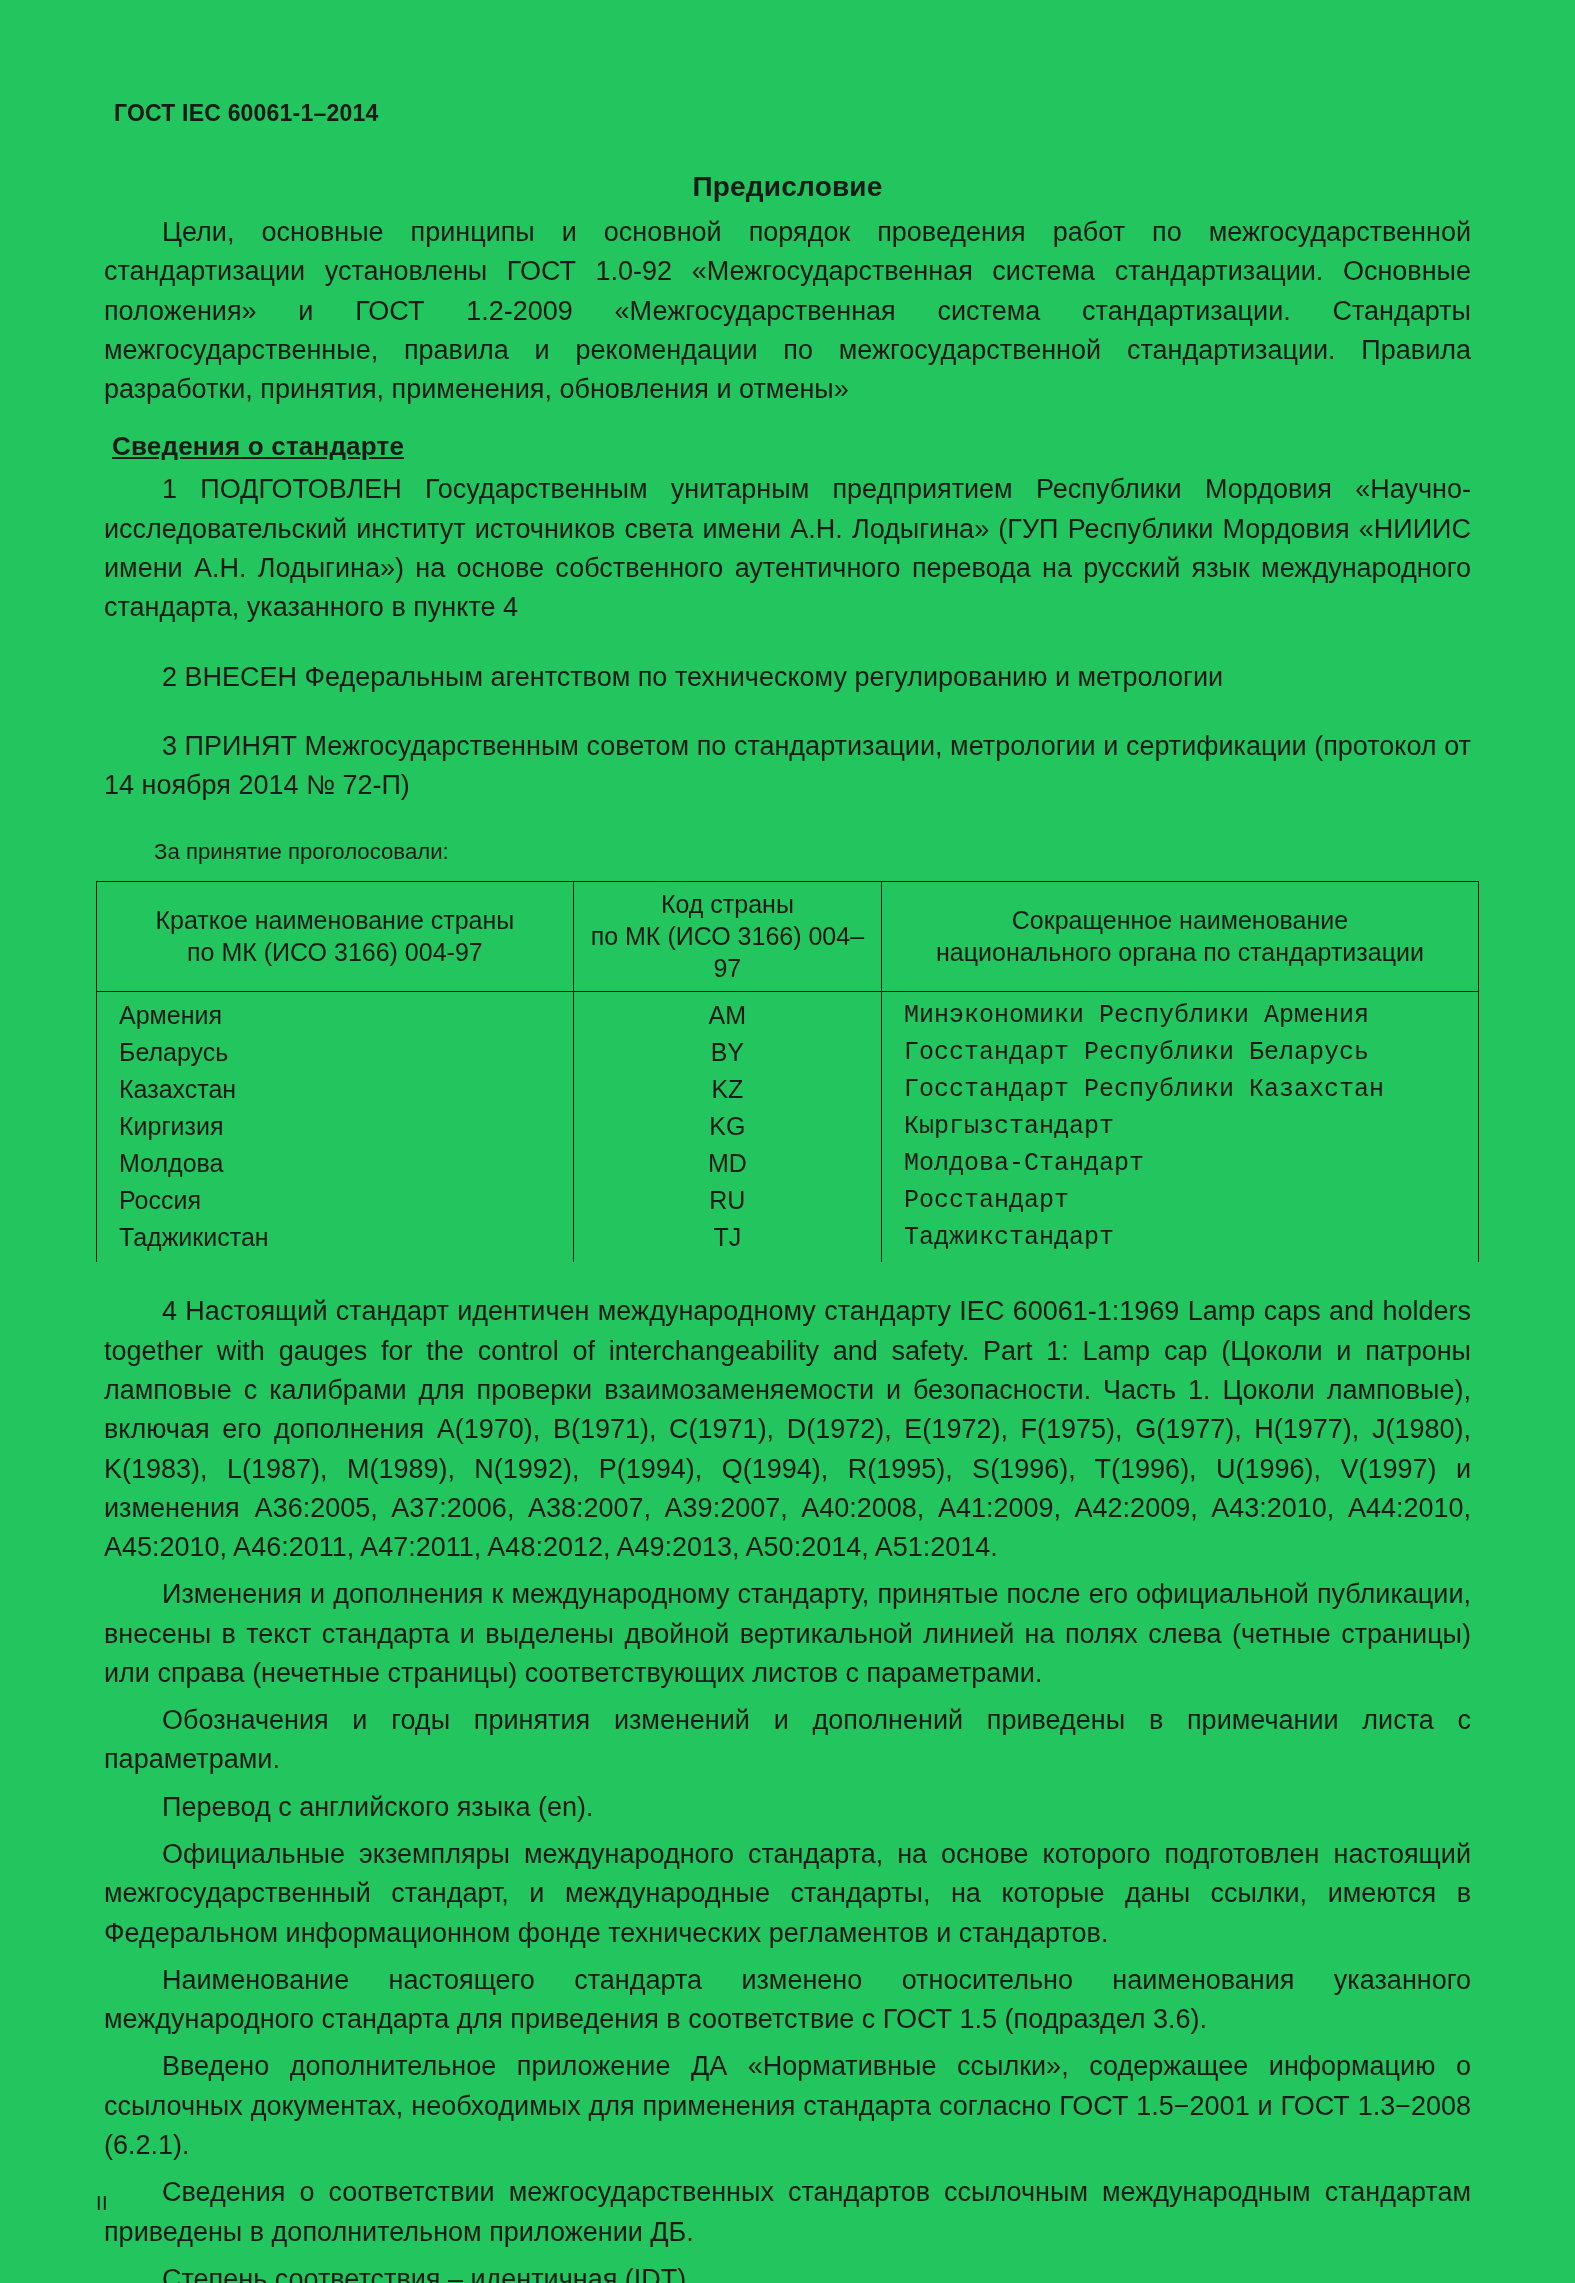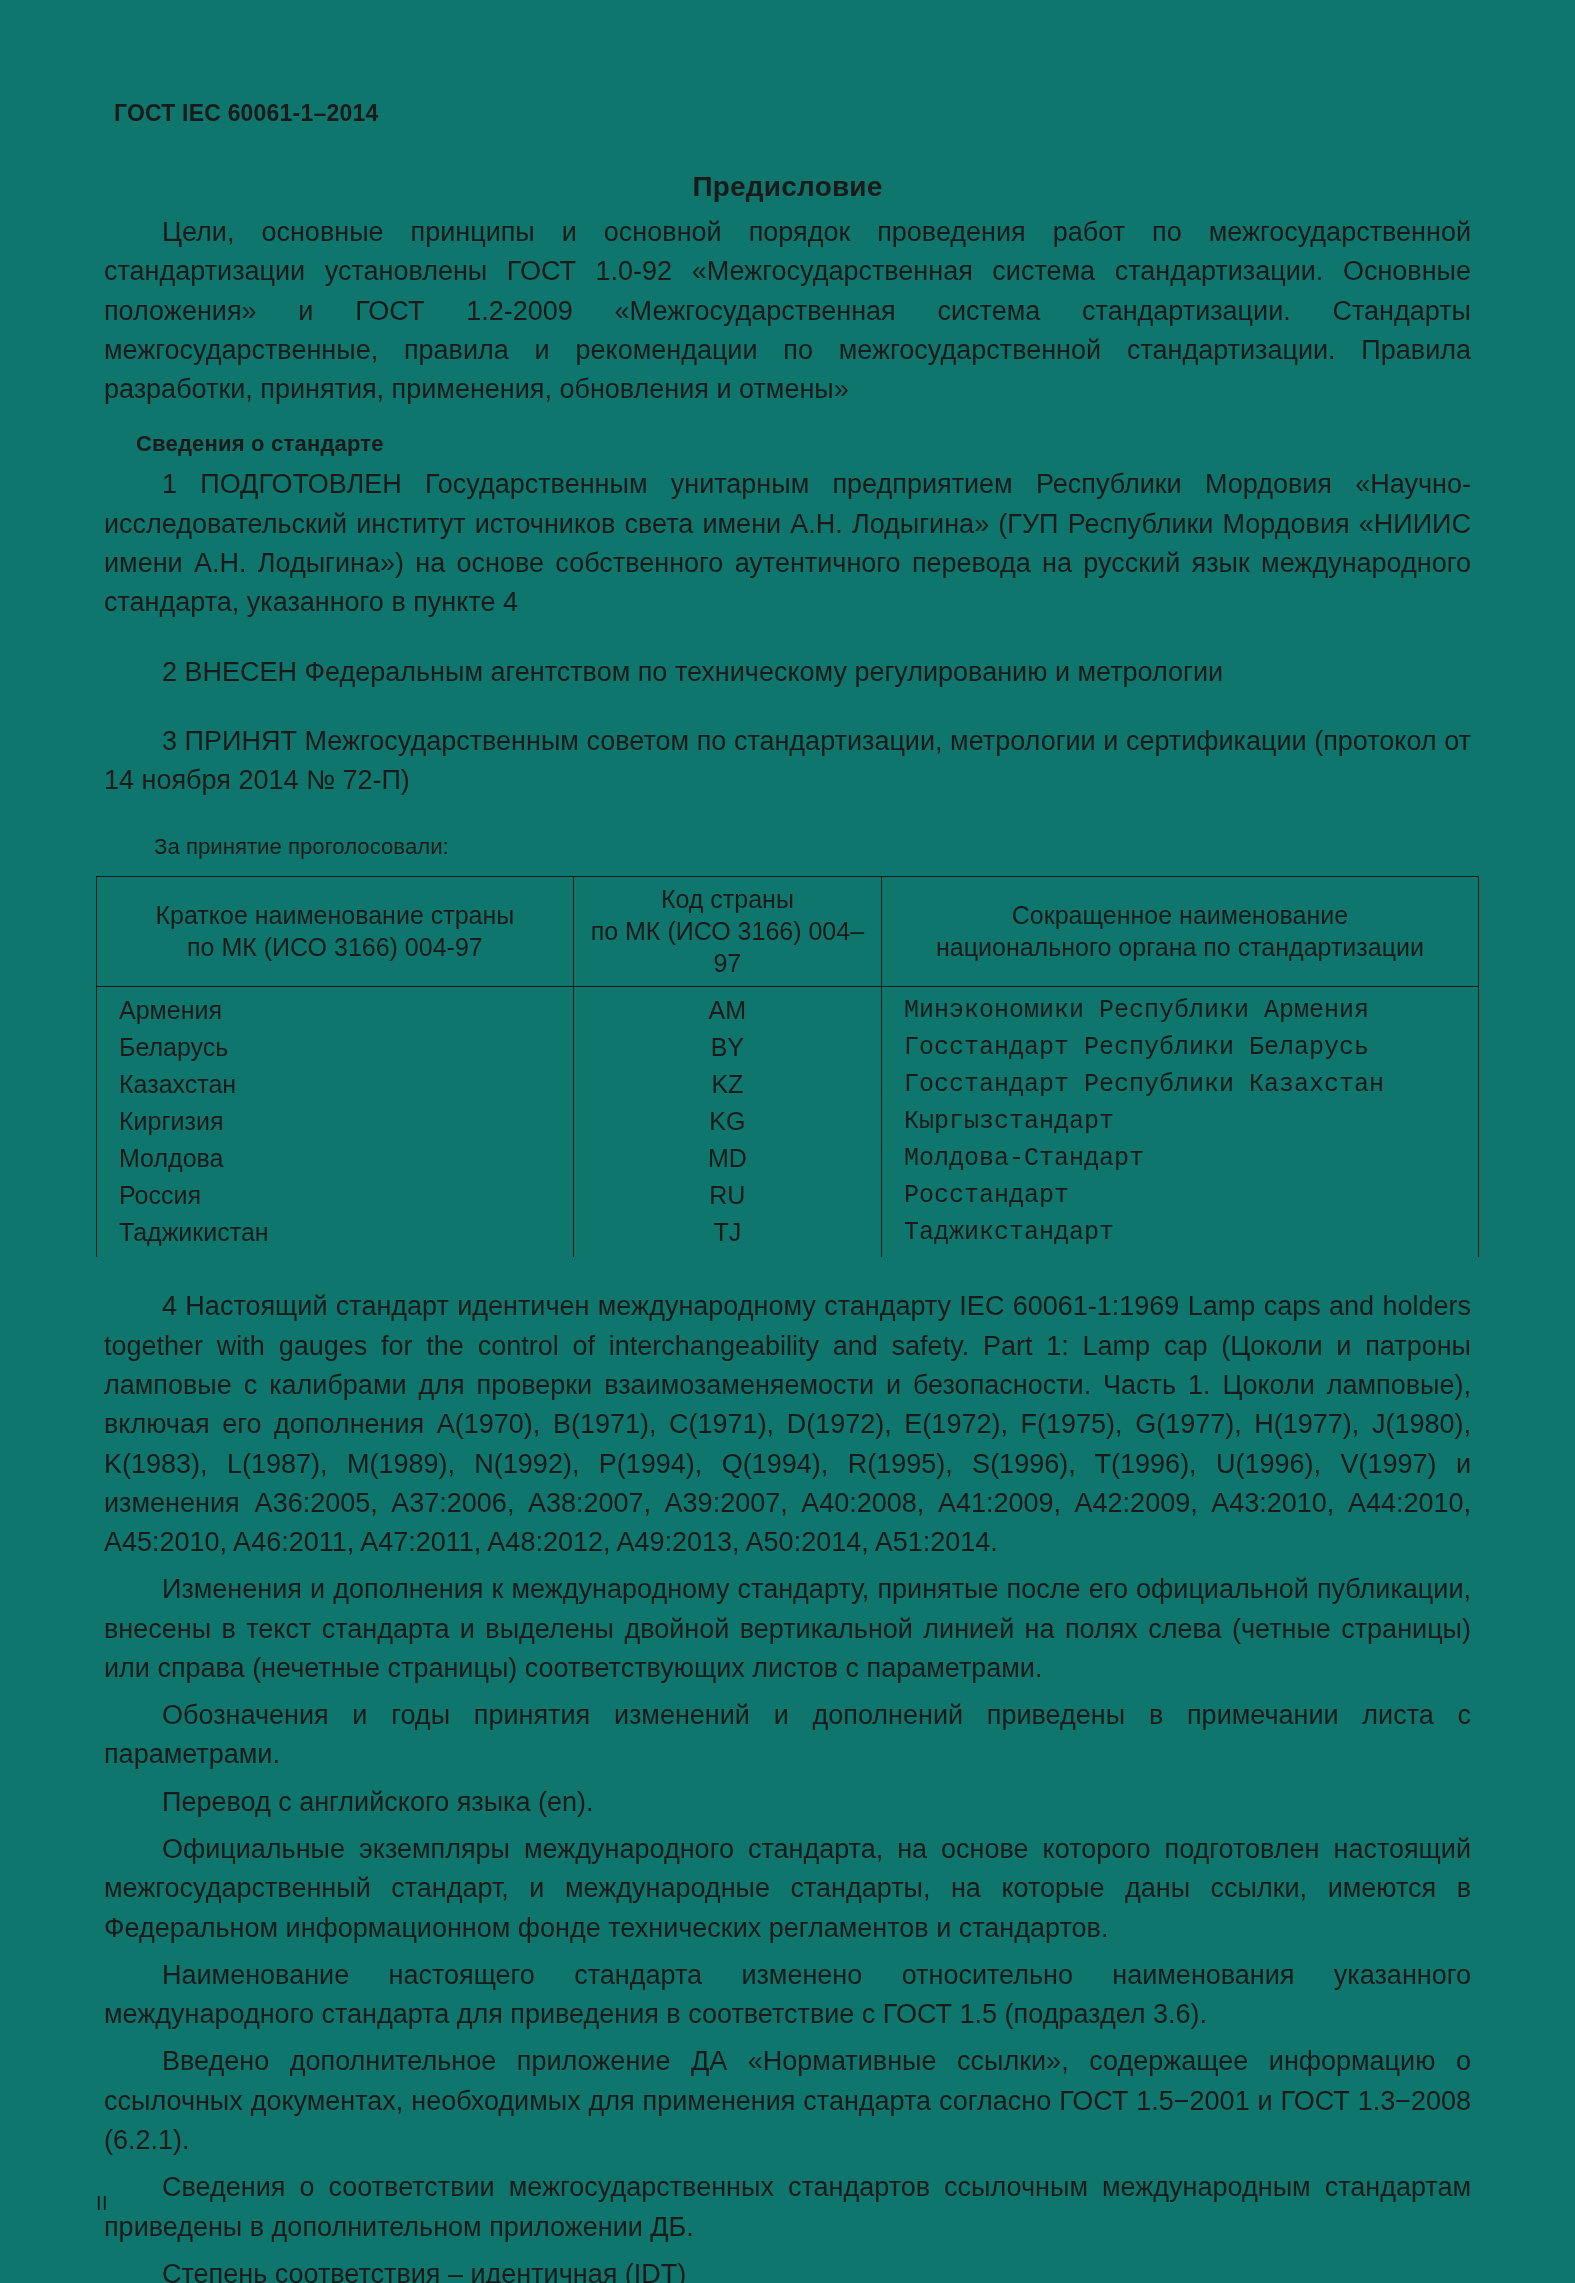--- a/index.html
+++ b/index.html
@@ -8,43 +8,44 @@
     background: #ffffff;
   }
   body {
     font-family: "Liberation Sans", sans-serif;
     color: #1a1a1a;
   }
   .page {
     position: relative;
     width: 1575px;
     height: 2283px;
-    background: #0f766e;
+    background: #22c55e;
     box-sizing: border-box;
     padding: 100px 96px 0 96px;
     overflow: hidden;
   }
   .doc-header {
     font-size: 23px;
     font-weight: bold;
     letter-spacing: 0.2px;
     margin: 0 0 44px 18px;
   }
   h1.section-title {
     font-size: 28px;
     font-weight: bold;
     text-align: center;
     margin: 0 0 10px 0;
     letter-spacing: 0.2px;
   }
   h2.sub-title {
-    font-size: 22px;
+    font-size: 26px;
     font-weight: bold;
-    margin: 22px 0 8px 40px;
+    margin: 22px 0 8px 16px;
     letter-spacing: 0.2px;
+    text-decoration: underline;
   }
   p.body {
     font-size: 27px;
     line-height: 1.455;
     text-align: justify;
     margin: 8px;
     text-indent: 58px;
     hyphens: manual;
   }
   p.body.gap-before { margin-top: 30px; }

